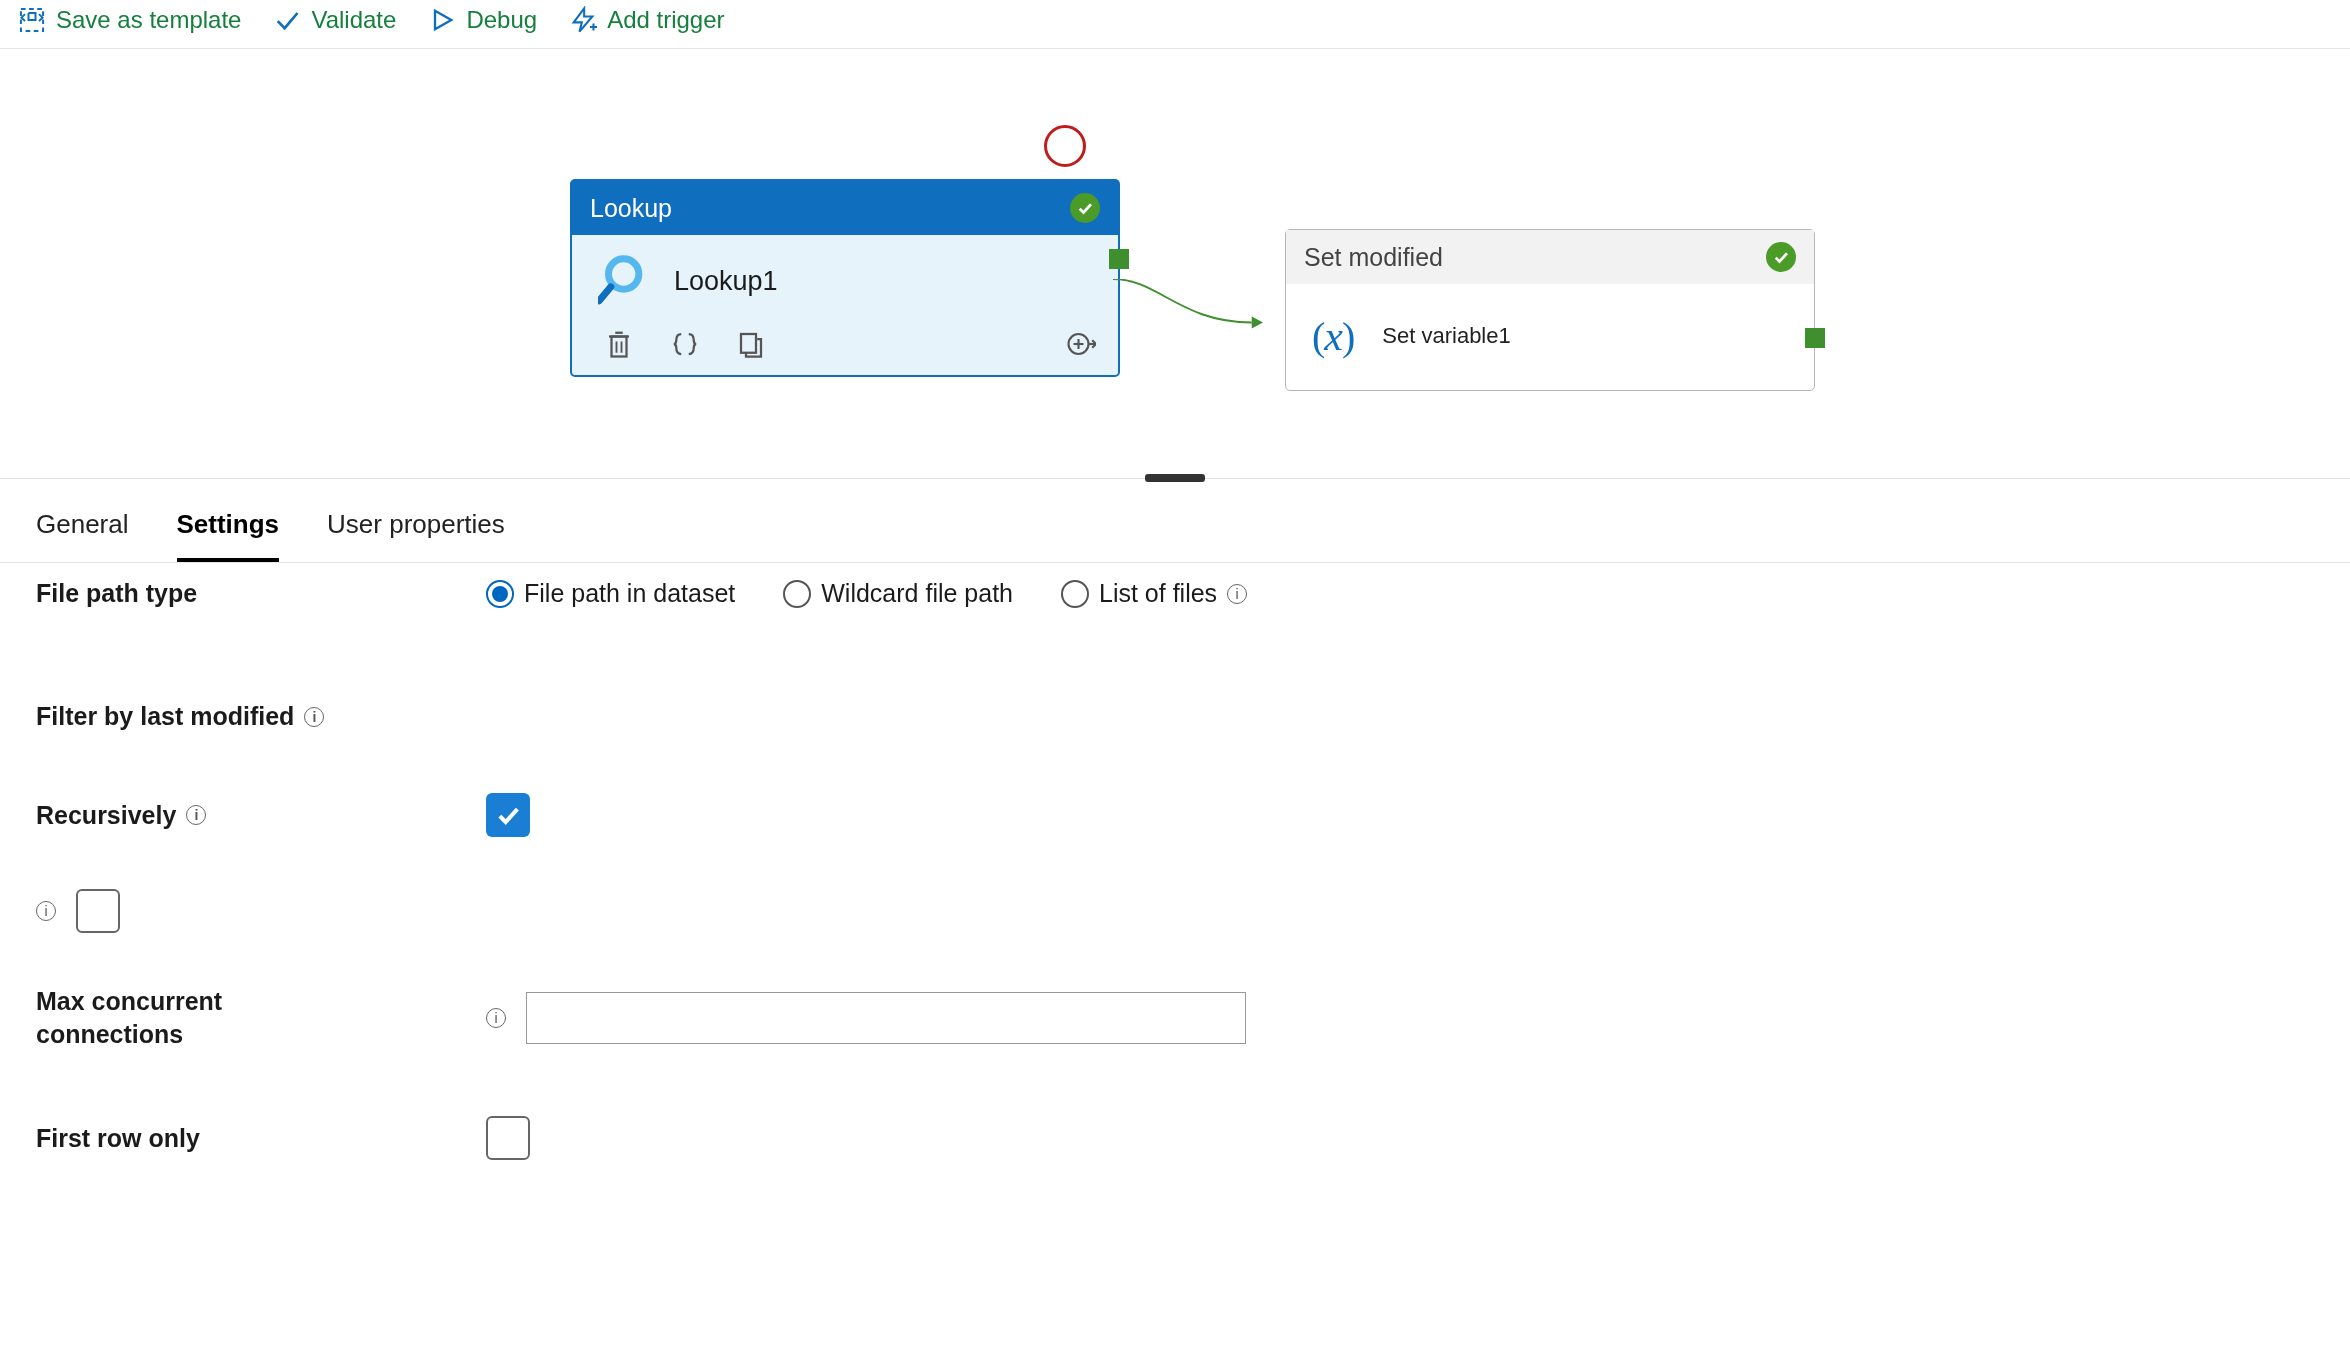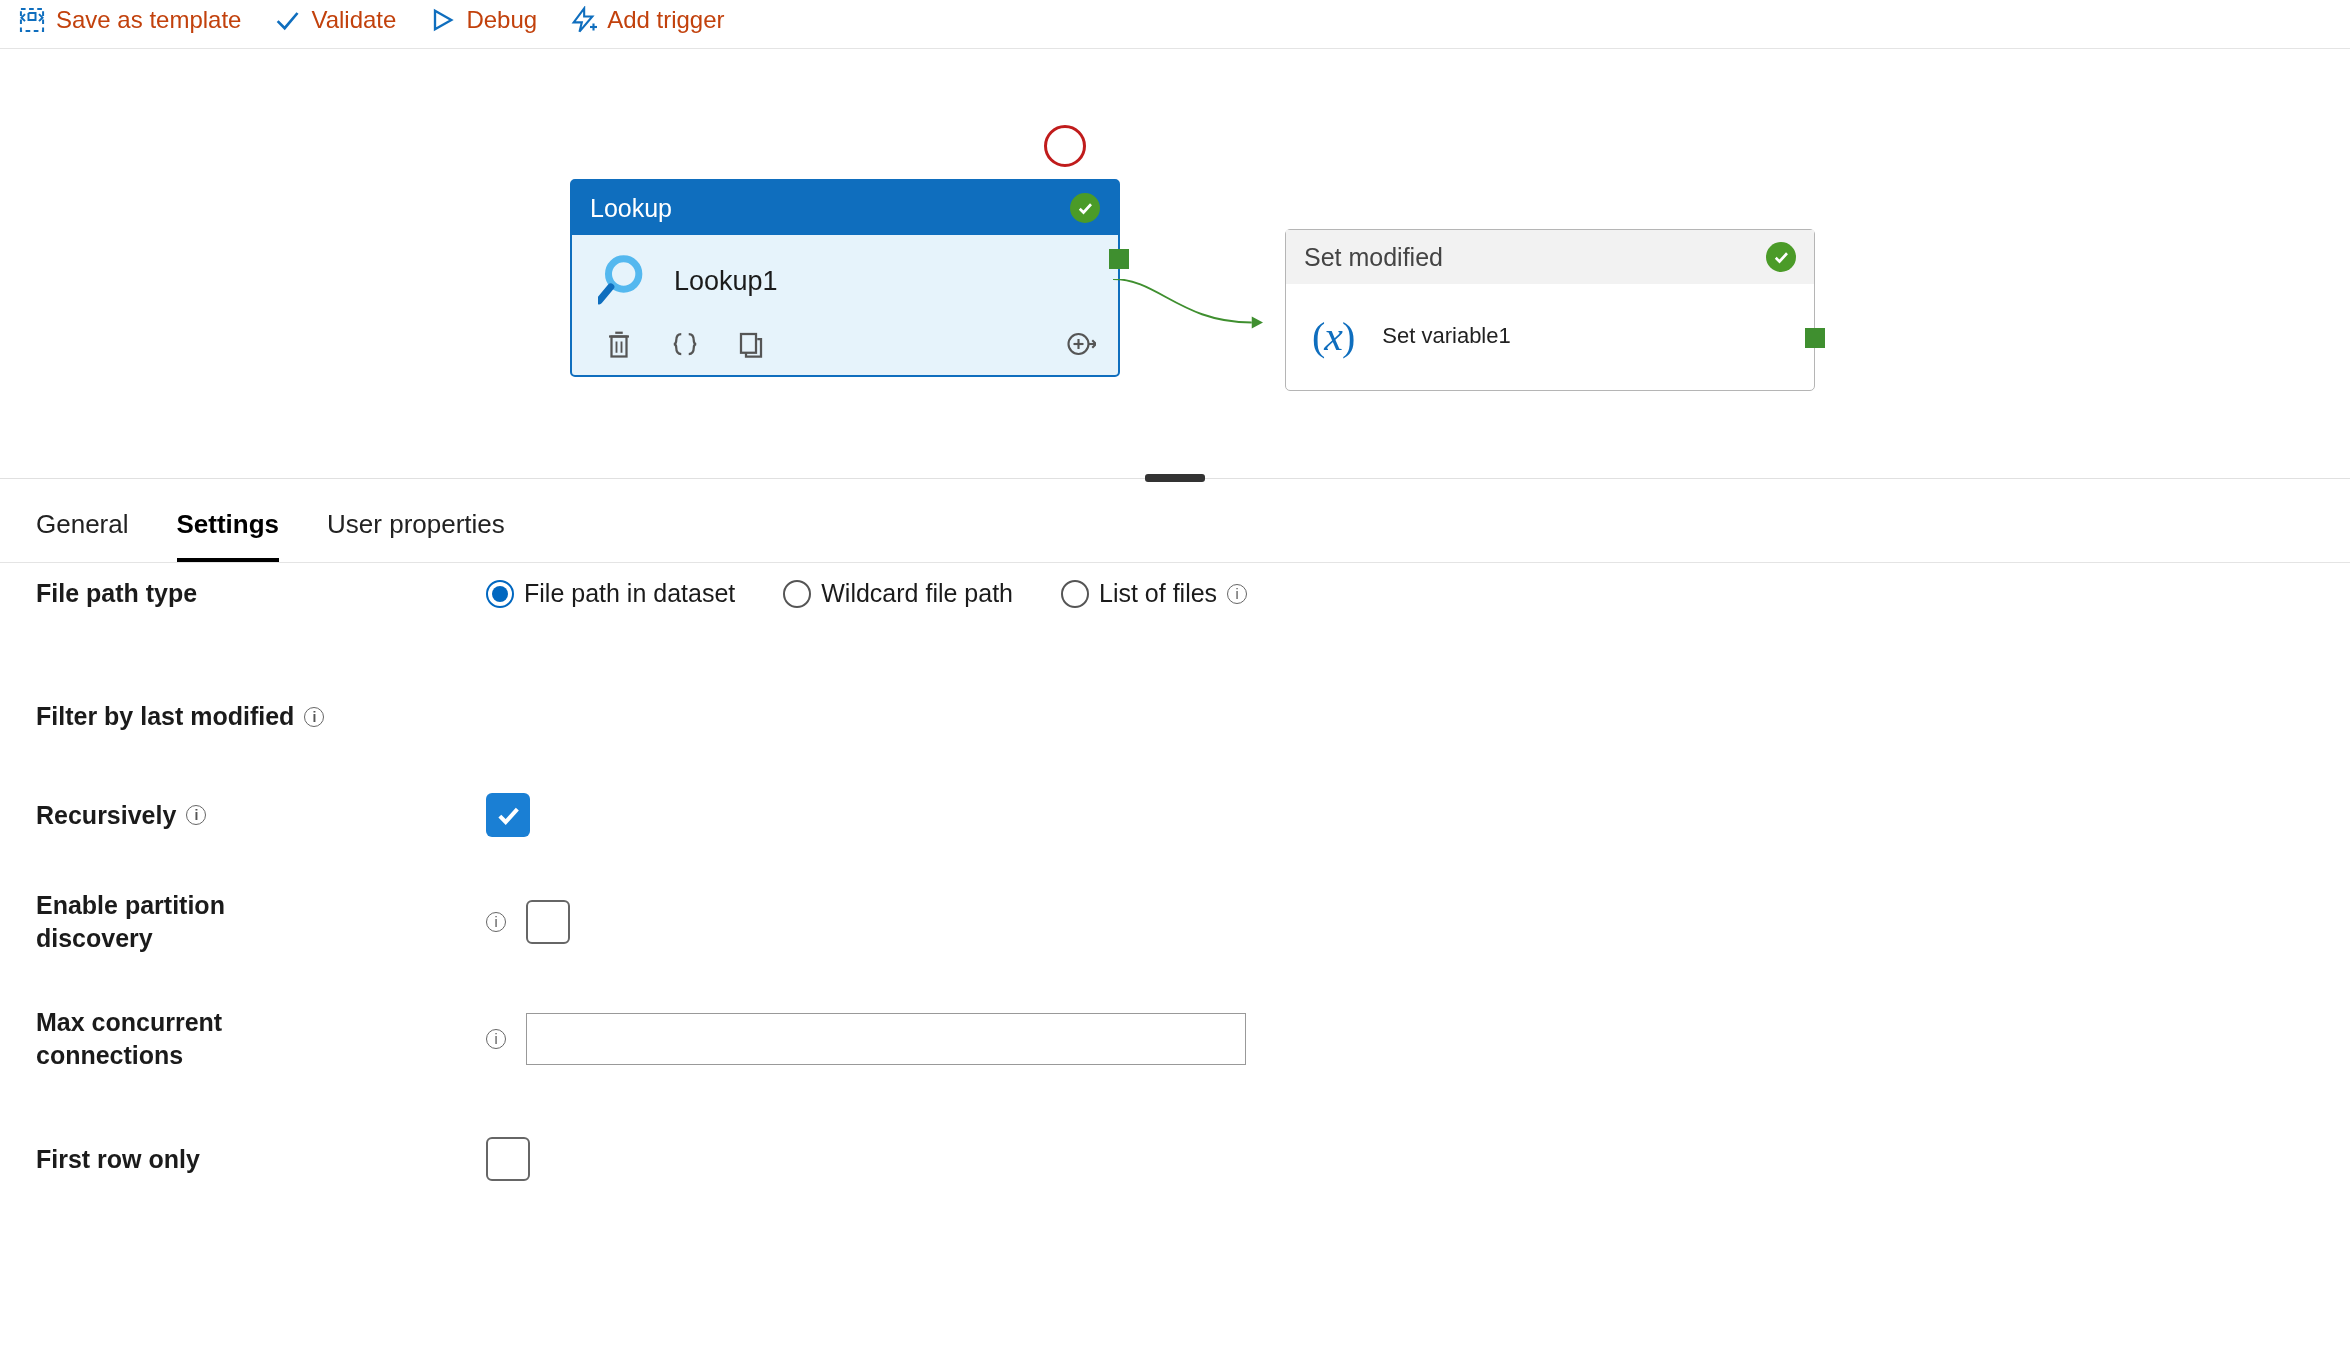--- a/index.html
+++ b/index.html
@@ -15,21 +15,21 @@
       align-items: center;
       gap: 32px;
       padding: 6px 18px 14px 18px;
       border-bottom: 1px solid #e4e4e4;
     }
     .toolbar-item {
       display: flex;
       align-items: center;
       gap: 10px;
       cursor: pointer;
-      color: #c2410c;
+      color: #15803d;
       font-size: 24px;
     }
     .toolbar-item svg { width: 28px; height: 28px; display: block; }
     .canvas {
       position: relative;
       height: 430px;
       border-bottom: 1px solid #e0e0e0;
       overflow: visible;
     }
     .drag-handle {
@@ -404,23 +404,20 @@
     <div class="control-cell">
       <div class="checkbox on">
         <svg viewBox="0 0 24 24">
             <polyline points="5,13 10,18 20,7" fill="none" stroke="#fff" stroke-width="3.5"></polyline>
           </svg>
       </div>
     </div>
   </div>
 
   <div class="row spaced-row-lg">
-    <div class="label-cell bold">
-      <span class="multi-line">Enable partition discovery</span>
-    </div>
     <div class="control-cell">
       <span class="info-icon pre-info">i</span>
       <div class="checkbox off"></div>
     </div>
   </div>
 
   <div class="row spaced-row-lg">
     <div class="label-cell bold">
       <span class="multi-line">Max concurrent connections</span>
     </div>

